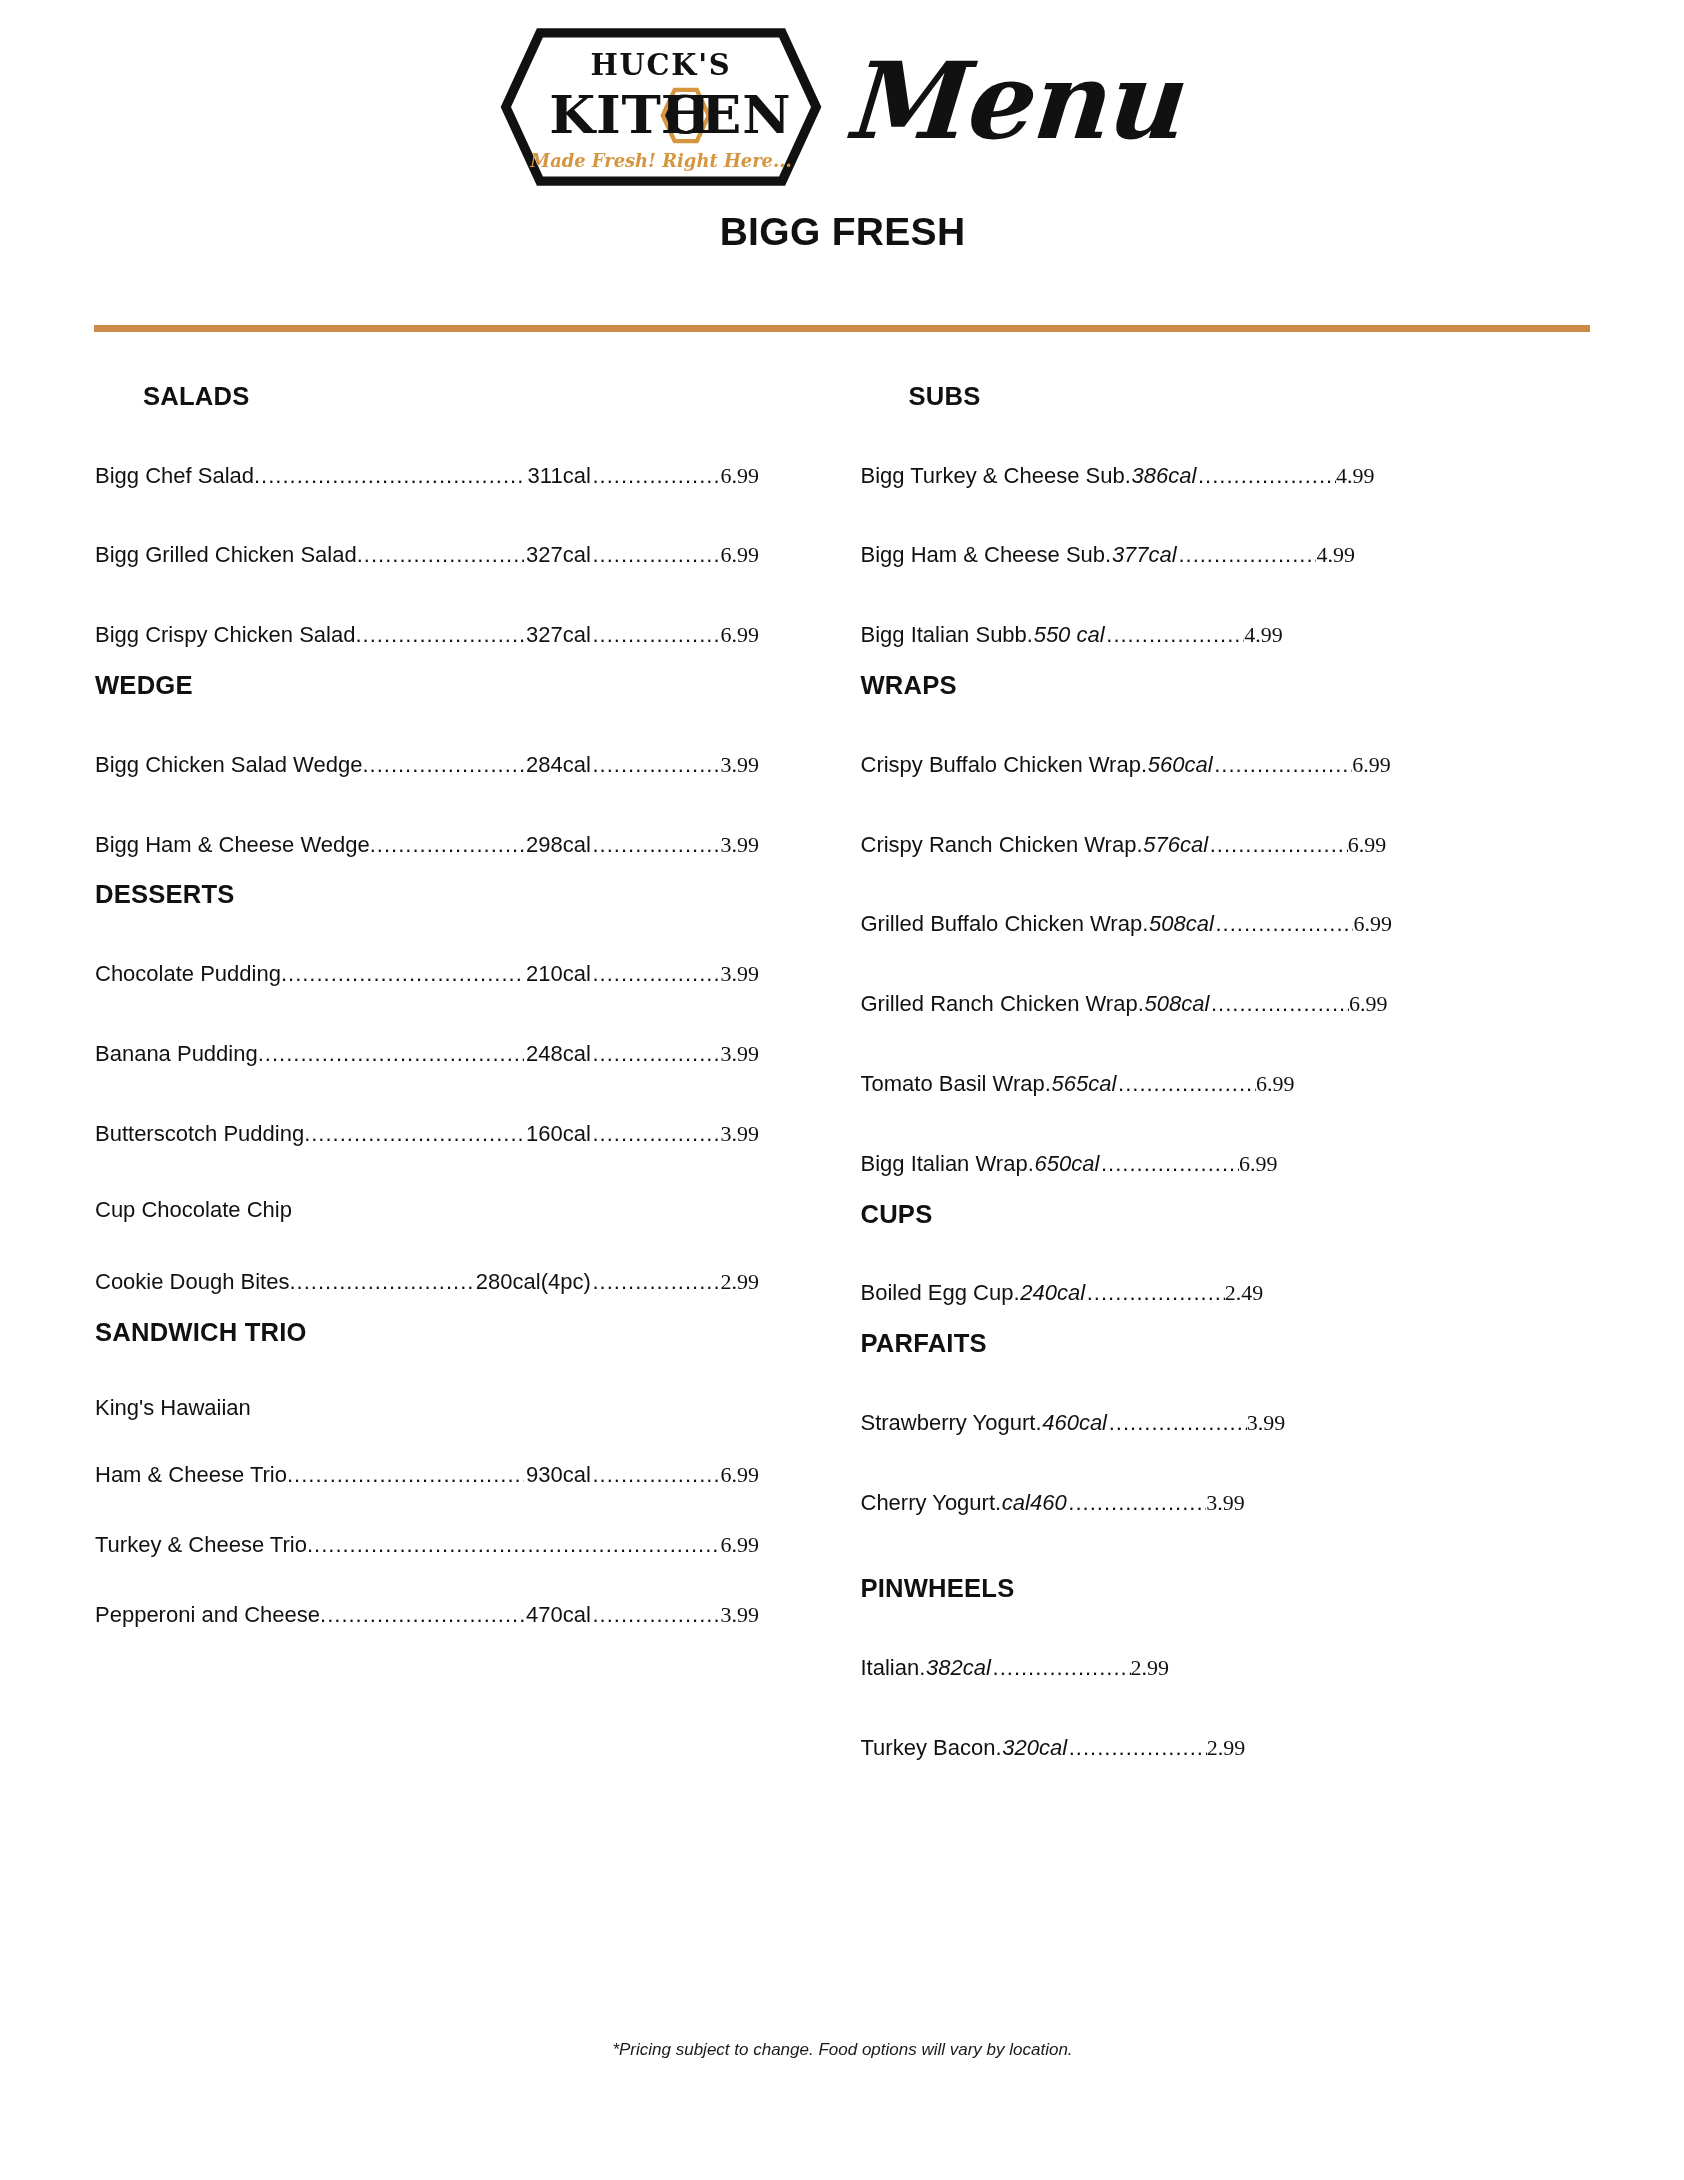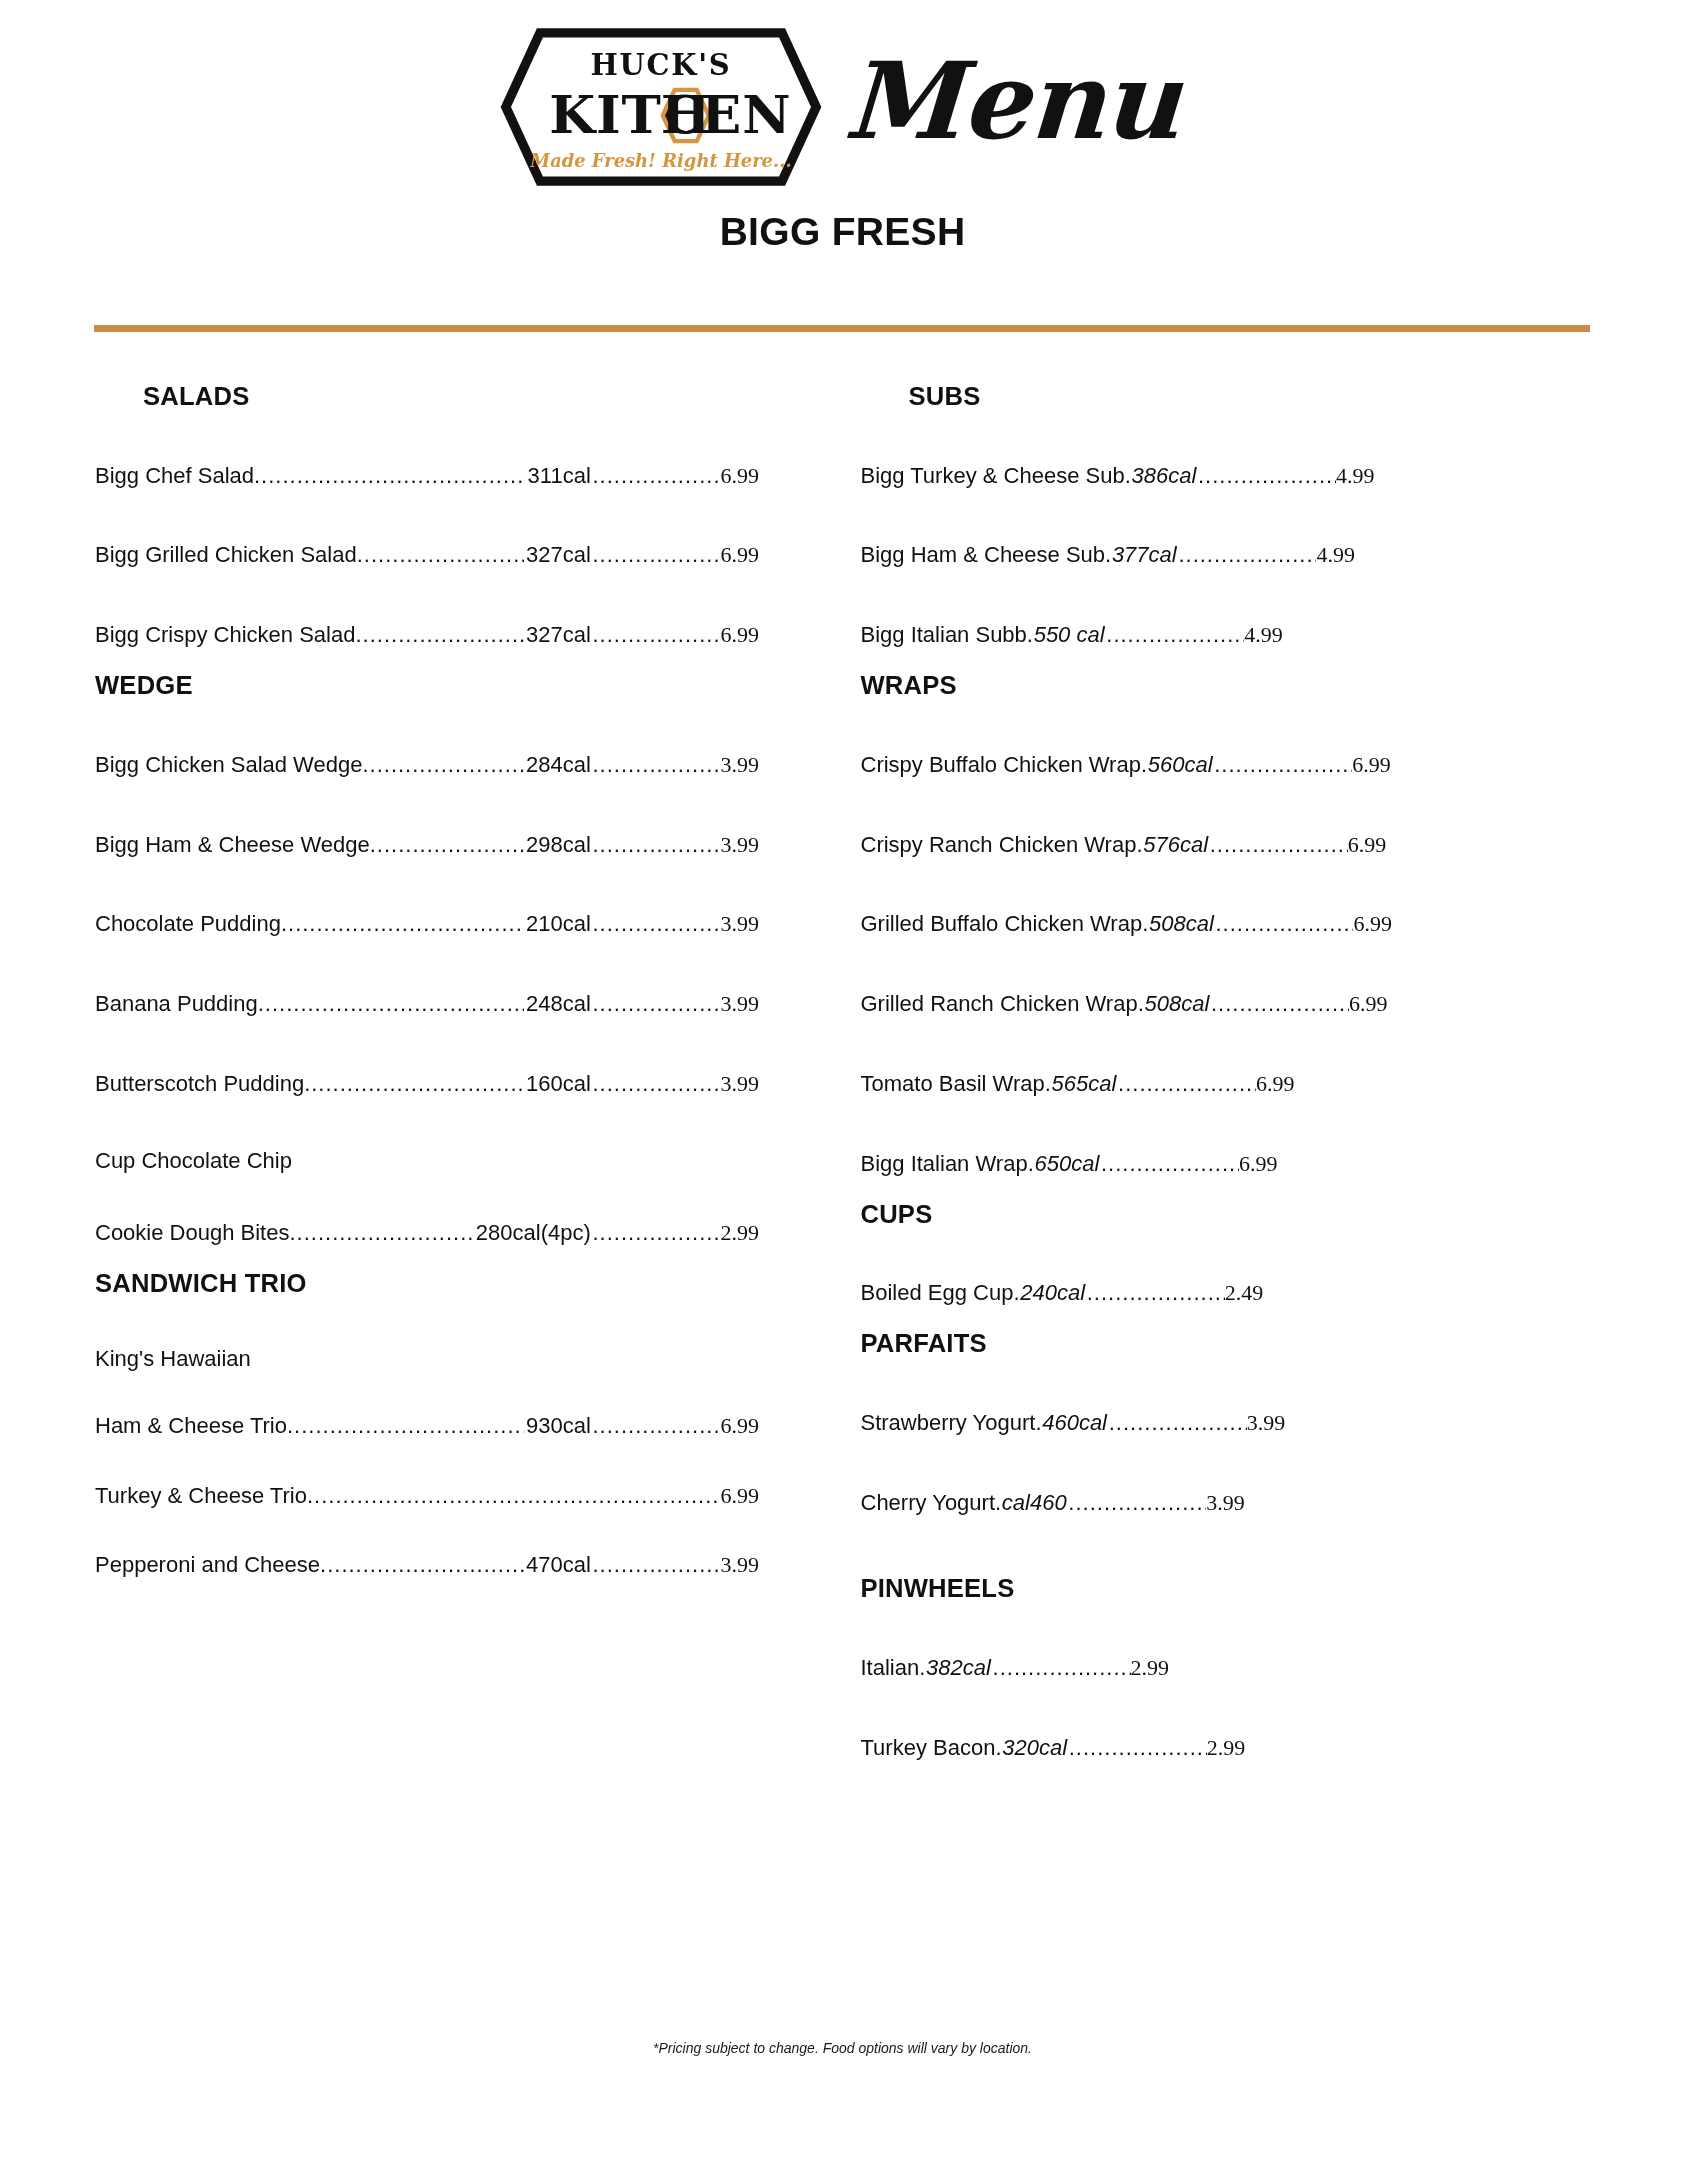--- a/index.html
+++ b/index.html
@@ -137,21 +137,21 @@
   
   .col-right .leader2 { width: 138px; }
   .col-right .cal { padding-left: 0; font-style: italic; }
 
   .footer-note {
     position: absolute;
     top: 2040px;
     left: 0;
     width: 100%;
     text-align: center;
-    font-size: 14px;
+    font-size: 17px;
     font-style: italic;
     color: #1a1a1a;
   }
 </style>
 </head>
 <body>
 
 <div class="header">
 
   <div class="logo-badge">
@@ -214,20 +214,21 @@
           <li class="item">
             <span class="item-name">Bigg Ham &amp; Cheese Wedge</span>
             <span class="leader"></span>
             <span class="cal">298cal</span>
             <span class="leader2"></span>
             <span class="price">3.99</span>
           </li>
         </ul>
       </div>
       <div class="section">
+        <div class="section-title">DESSERTS</div>
         <ul class="items">
           <li class="item">
             <span class="item-name">Chocolate Pudding</span>
             <span class="leader"></span>
             <span class="cal">210cal</span>
             <span class="leader2"></span>
             <span class="price">3.99</span>
           </li>
           <li class="item">
             <span class="item-name">Banana Pudding</span>

